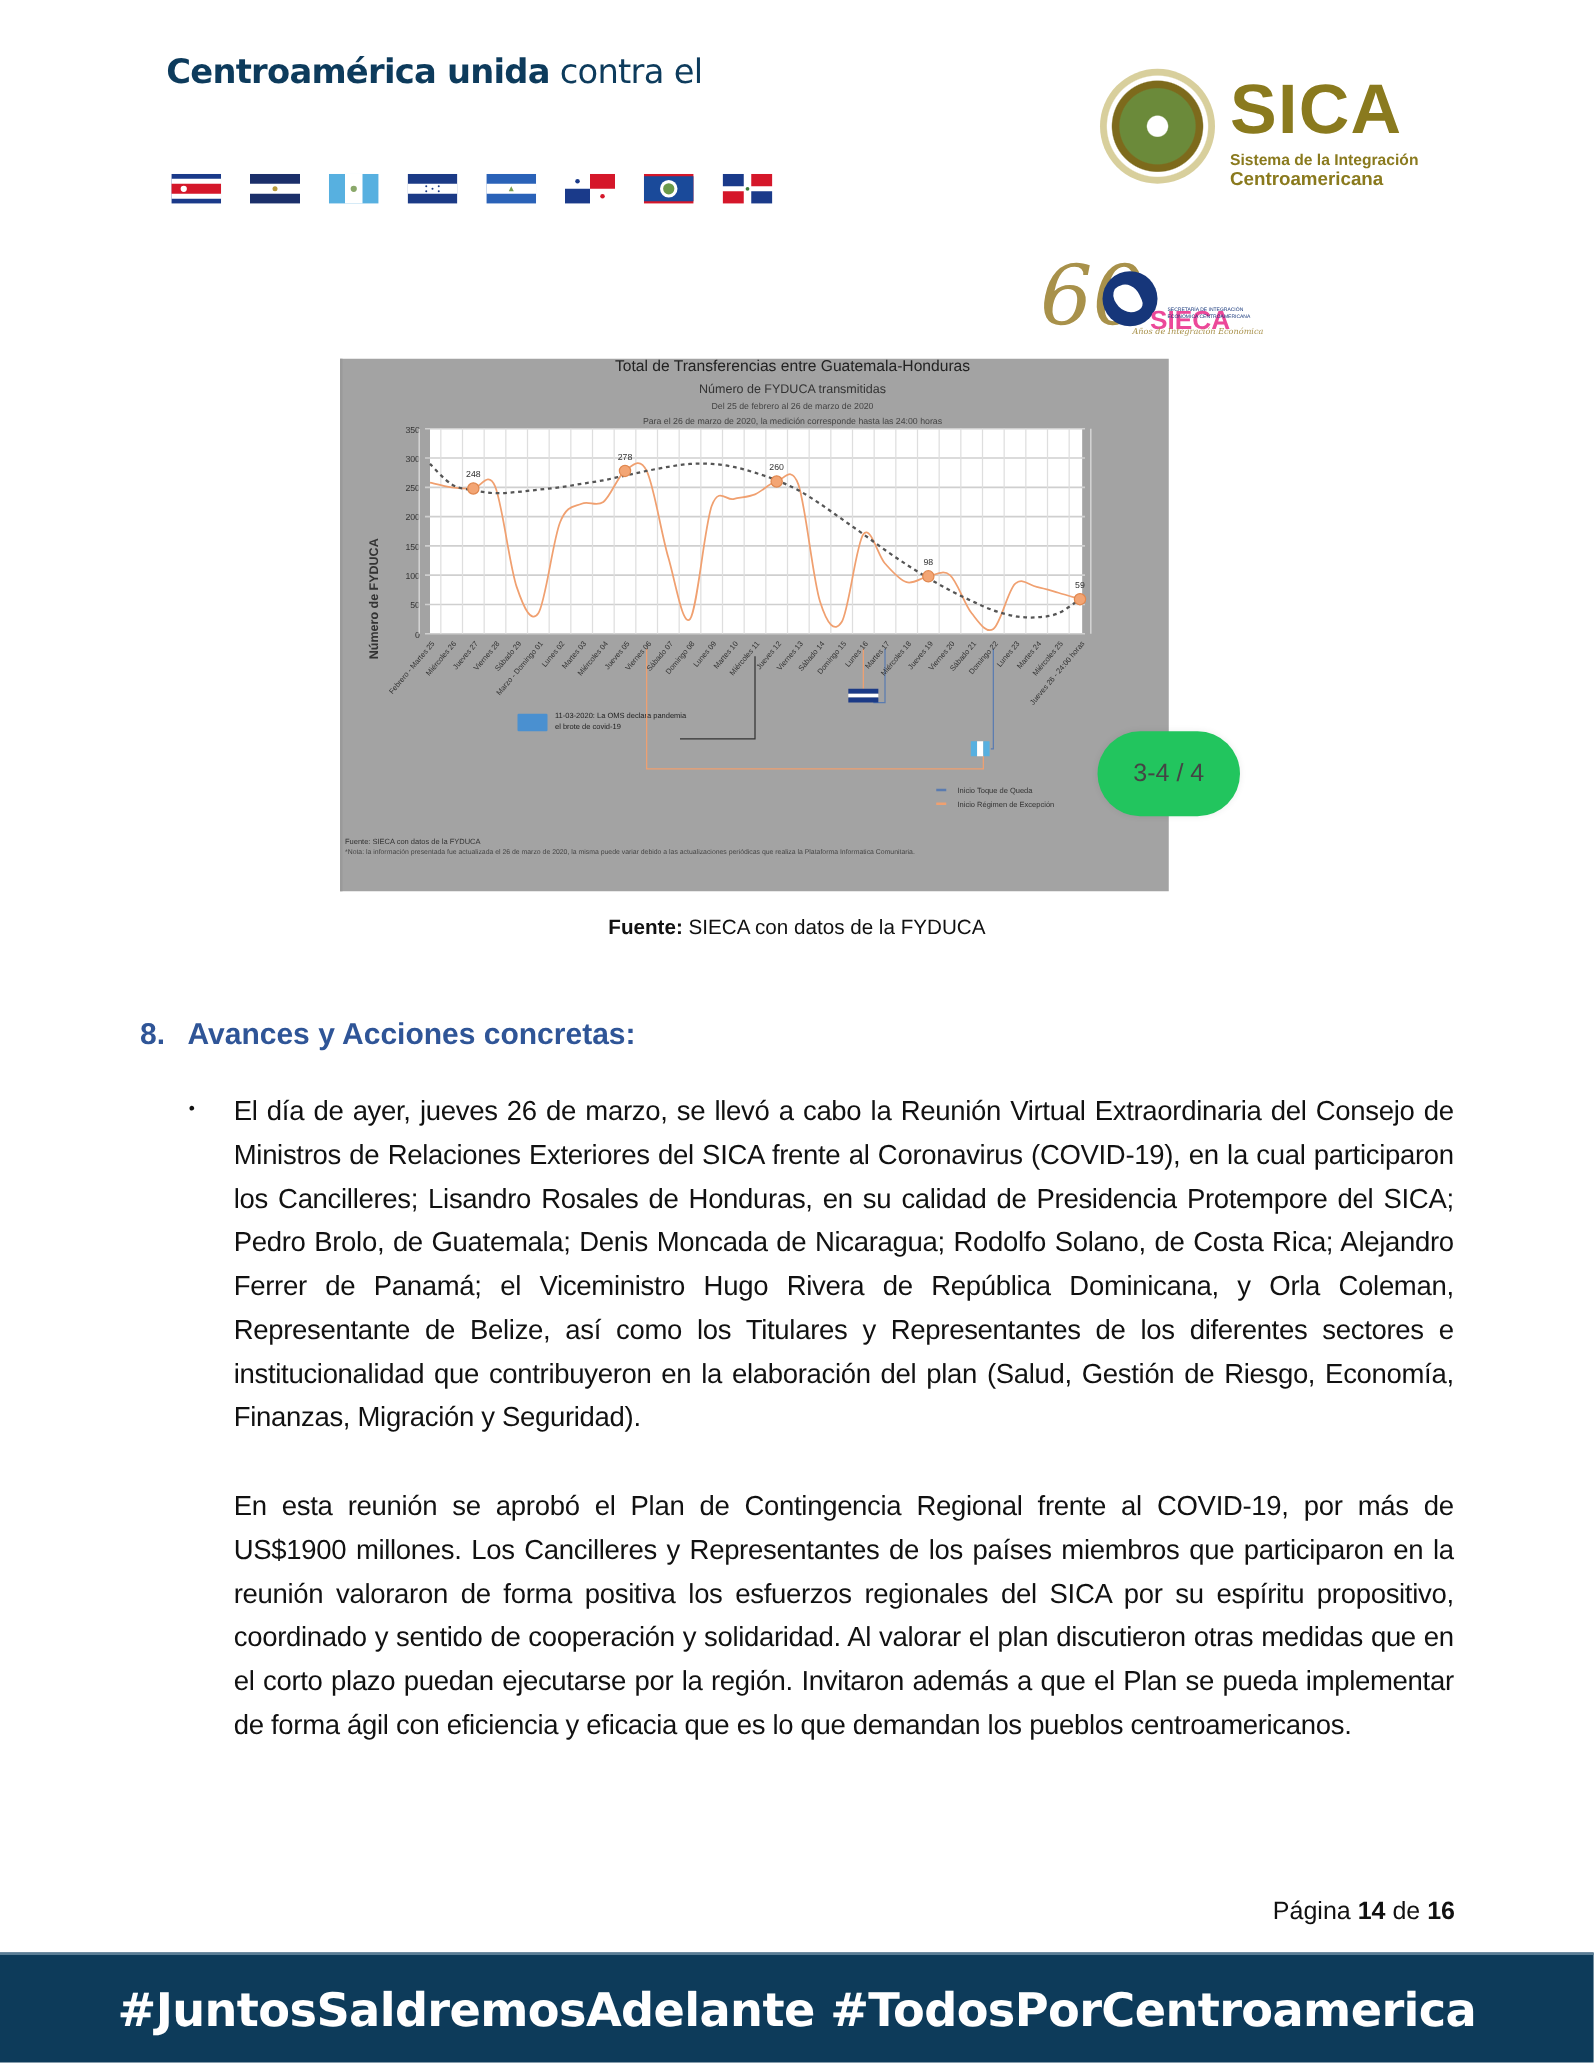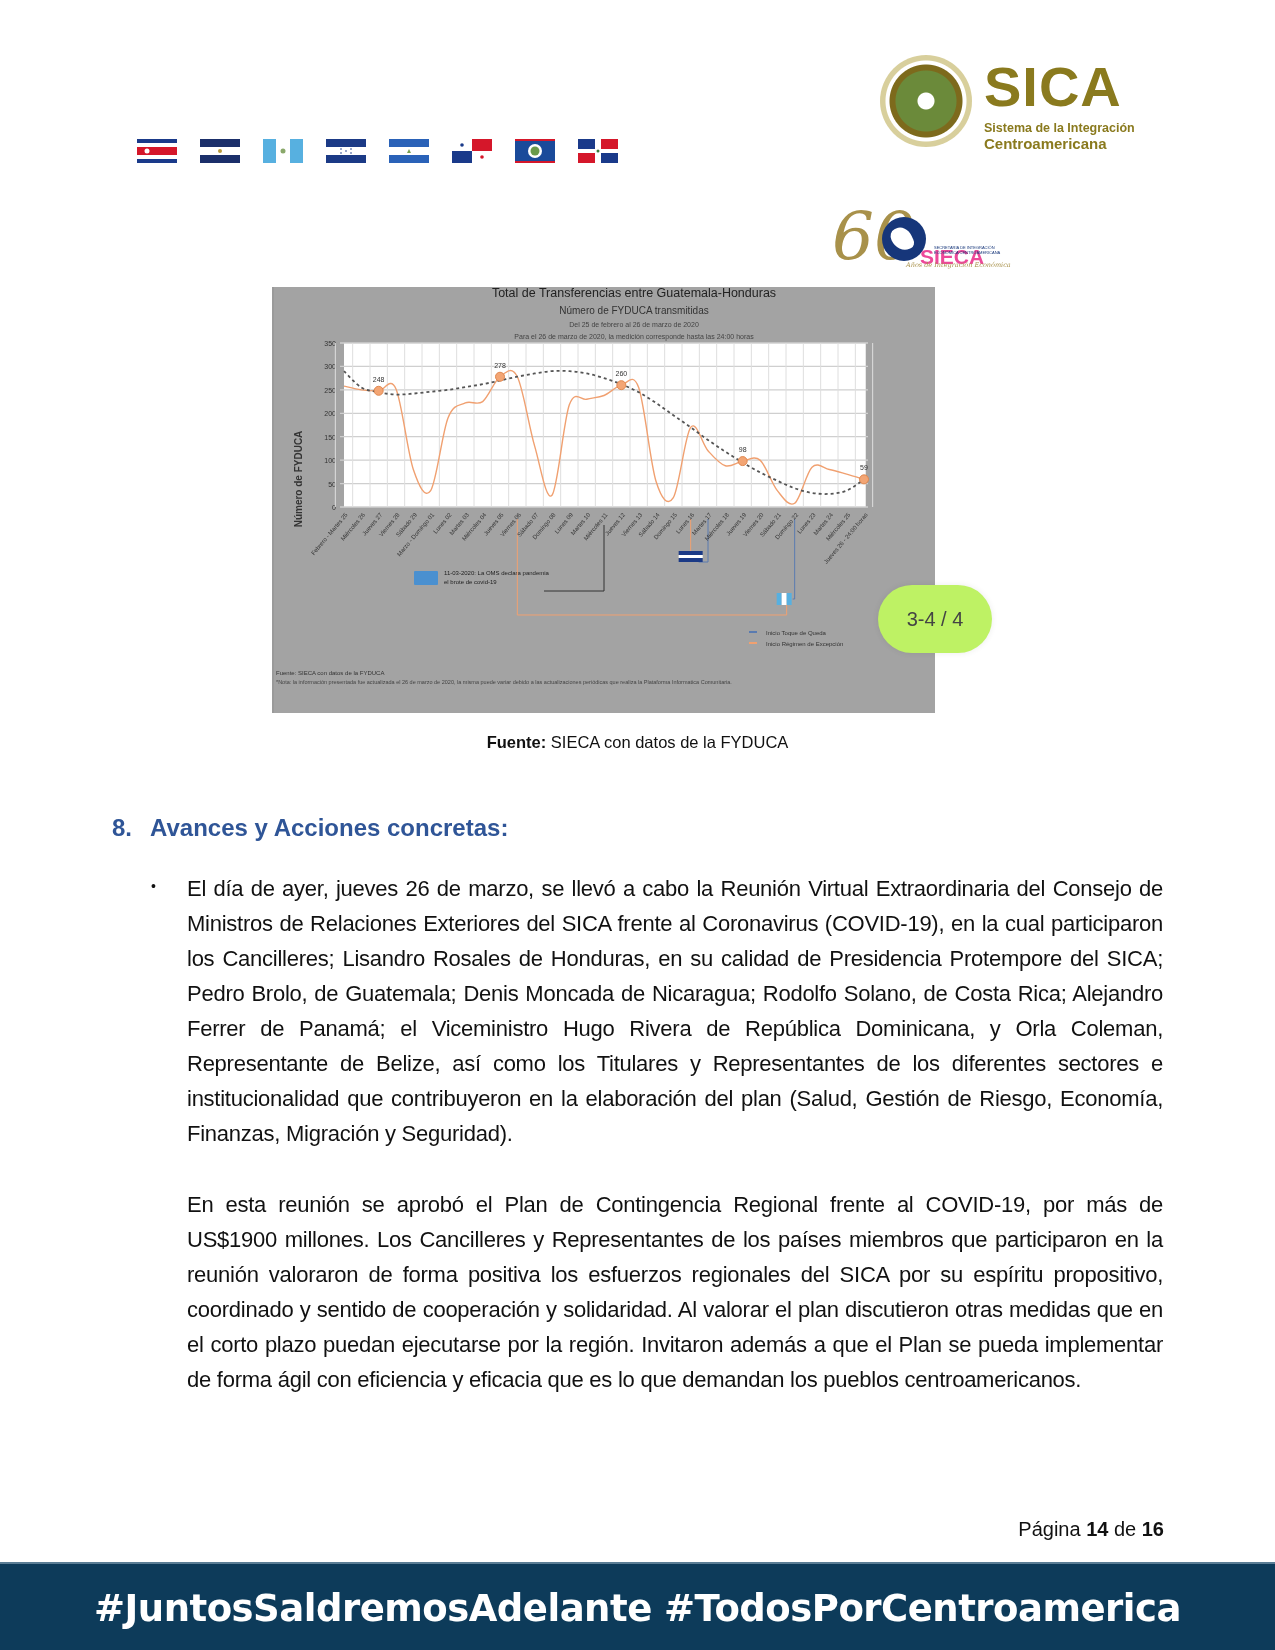--- a/index.html
+++ b/index.html
@@ -25,21 +25,21 @@
   .sieca-60 { position: absolute; left: 0; top: -8px; font-family: "DejaVu Serif", serif; font-style: italic; font-size: 66px; color: #a8914a; line-height: 80px; }
   .sieca-globe { position: absolute; left: 50px; top: 12px; width: 44px; height: 44px; border-radius: 50%; background: #16367a; }
   .sieca-globe::after { content: ""; position: absolute; left: 10px; top: 10px; width: 20px; height: 24px; border-radius: 40% 60% 30% 70%; background: #ffffff; transform: rotate(-25deg); }
   .sieca-word { position: absolute; left: 88px; top: 18px; font-weight: 700; font-size: 21px; color: #ec4899; margin-top: 22px; }
   .sieca-tiny { position: absolute; left: 102px; top: 40px; font-size: 4px; color: #16367a; line-height: 5px; width: 70px; }
   .sieca-tag { position: absolute; left: 74px; top: 56px; font-family: "DejaVu Serif", serif; font-style: italic; font-size: 6.5px; color: #a8914a; white-space: nowrap; }
 
   
   .chart-frame { position: absolute; left: 272px; top: 287px; width: 661px; height: 426px; background: #a3a3a3; border-left: 2px solid #9a9a9a; }
   .chart-frame svg { position: absolute; left: 0; top: 0; }
-  .page-badge { position: absolute; left: 878px; top: 585px; width: 114px; height: 68px; border-radius: 34px; background: #bef264; box-shadow: 0 0 6px rgba(0,0,0,0.08); font-size: 20px; color: #444; display: flex; align-items: center; justify-content: center; }
+  .page-badge { position: absolute; left: 878px; top: 585px; width: 114px; height: 68px; border-radius: 34px; background: #22c55e; box-shadow: 0 0 6px rgba(0,0,0,0.08); font-size: 20px; color: #444; display: flex; align-items: center; justify-content: center; }
 
   .caption { position: absolute; left: 0; width: 1275px; top: 733px; text-align: center; font-size: 16.5px; color: #111; }
   .caption b { font-weight: 700; }
 
   
   .section-head { position: absolute; left: 112px; top: 814px; font-size: 24px; font-weight: 700; color: #2f5597; white-space: nowrap; }
   .section-head .num { display: inline-block; width: 38px; }
   .bullet { position: absolute; left: 151px; top: 878px; font-size: 14px; }
   .para { position: absolute; left: 187px; width: 976px; font-size: 22px; line-height: 35px; text-align: justify; color: #111; font-family: "Liberation Sans", sans-serif; letter-spacing: -0.25px; }
   .p1 { top: 871px; }
@@ -48,20 +48,21 @@
   .page-num { position: absolute; right: 111px; top: 1518px; font-size: 20px; color: #111; }
   .page-num b { font-weight: 700; }
 
   .footer-band { position: absolute; left: 0; top: 1562px; width: 1275px; height: 88px; background: #0d3b5a; border-top: 2px solid #5a7d95; display: flex; align-items: center; justify-content: center; }
   .footer-band span { font-family: "DejaVu Sans", sans-serif; font-weight: 700; font-size: 37px; color: #ffffff; letter-spacing: -0.5px; white-space: nowrap; }
 </style>
 </head>
 <body>
 
 <div class="brand">
+  <div class="brand-line1"><b>Centroamérica unida</b><span> contra el</span></div>
 </div>
 
 <div class="flags">
 
   <div class="flag">
     <svg width="40" height="24">
         <rect width="40" height="24" fill="#1a3a8a"></rect>
         <rect y="4" width="40" height="16" fill="#fff"></rect>
         <rect y="8" width="40" height="8" fill="#d5172a"></rect>
         <circle cx="10" cy="12" r="2.5" fill="#fff"></circle>

